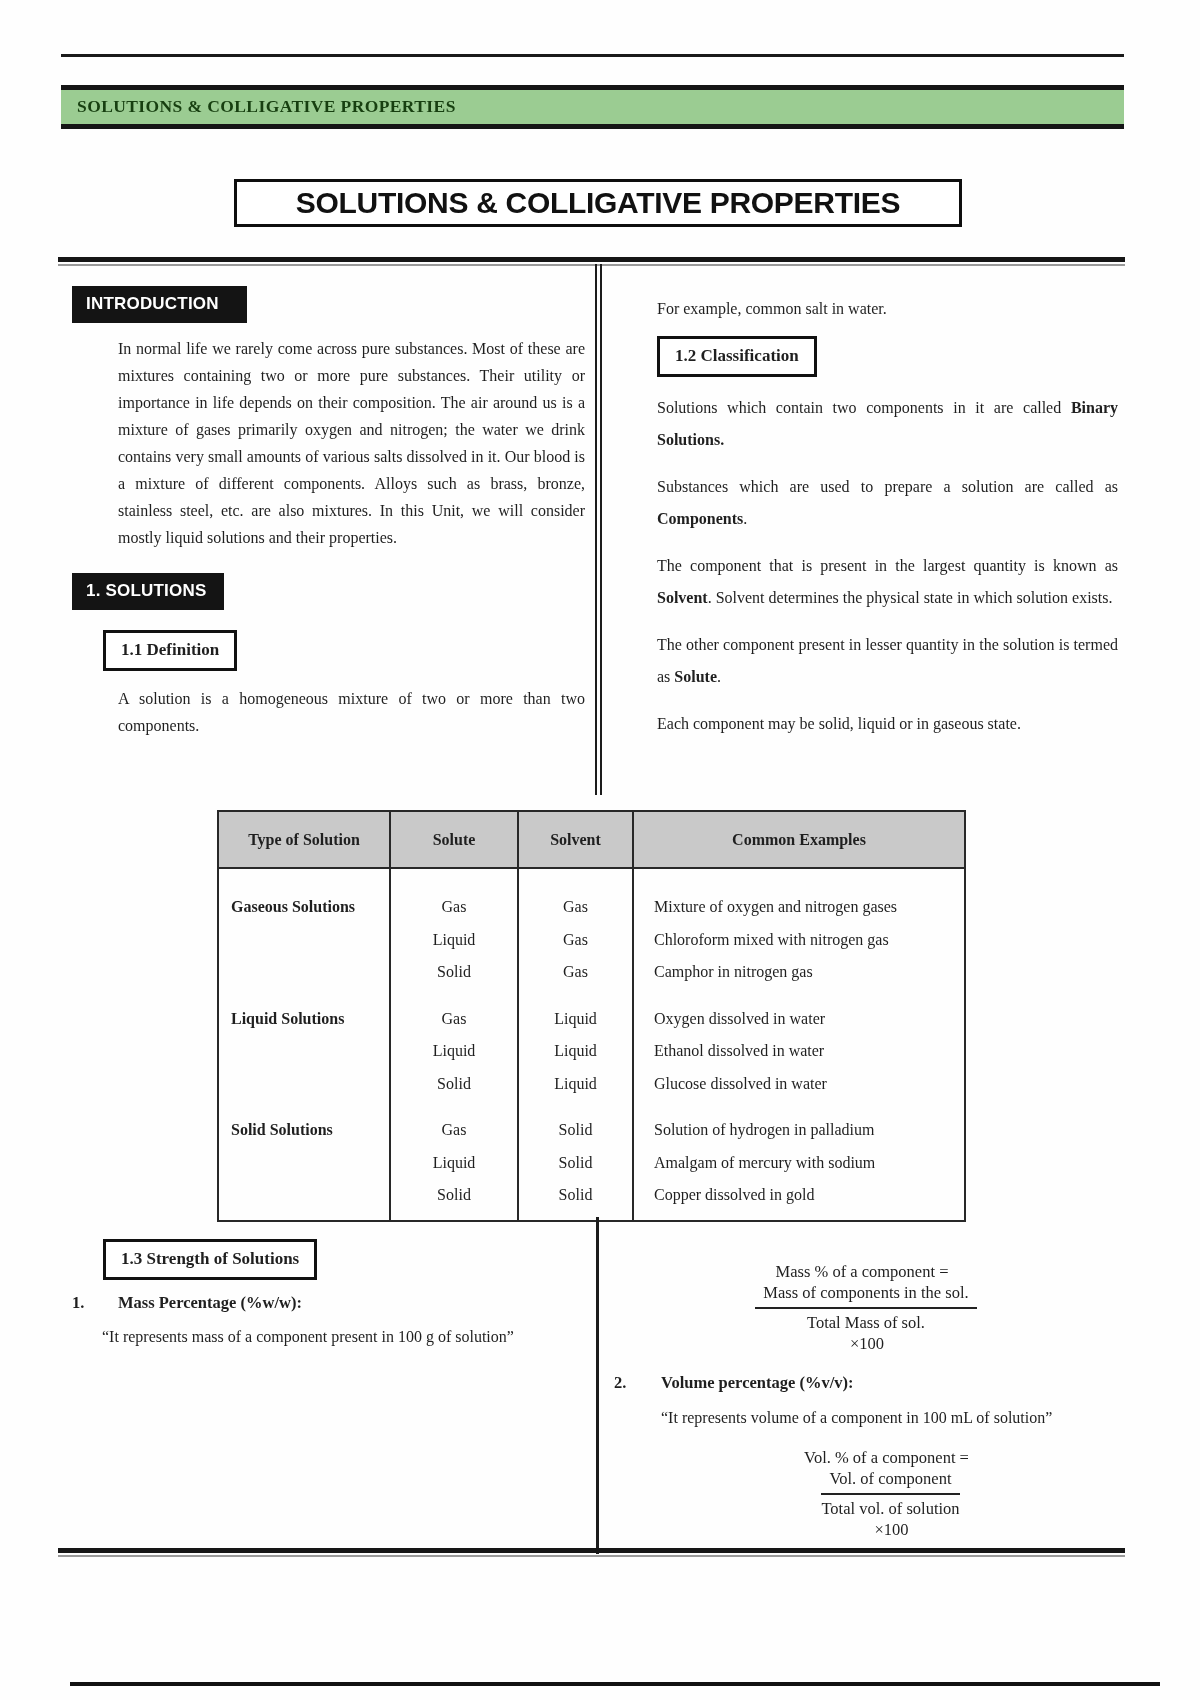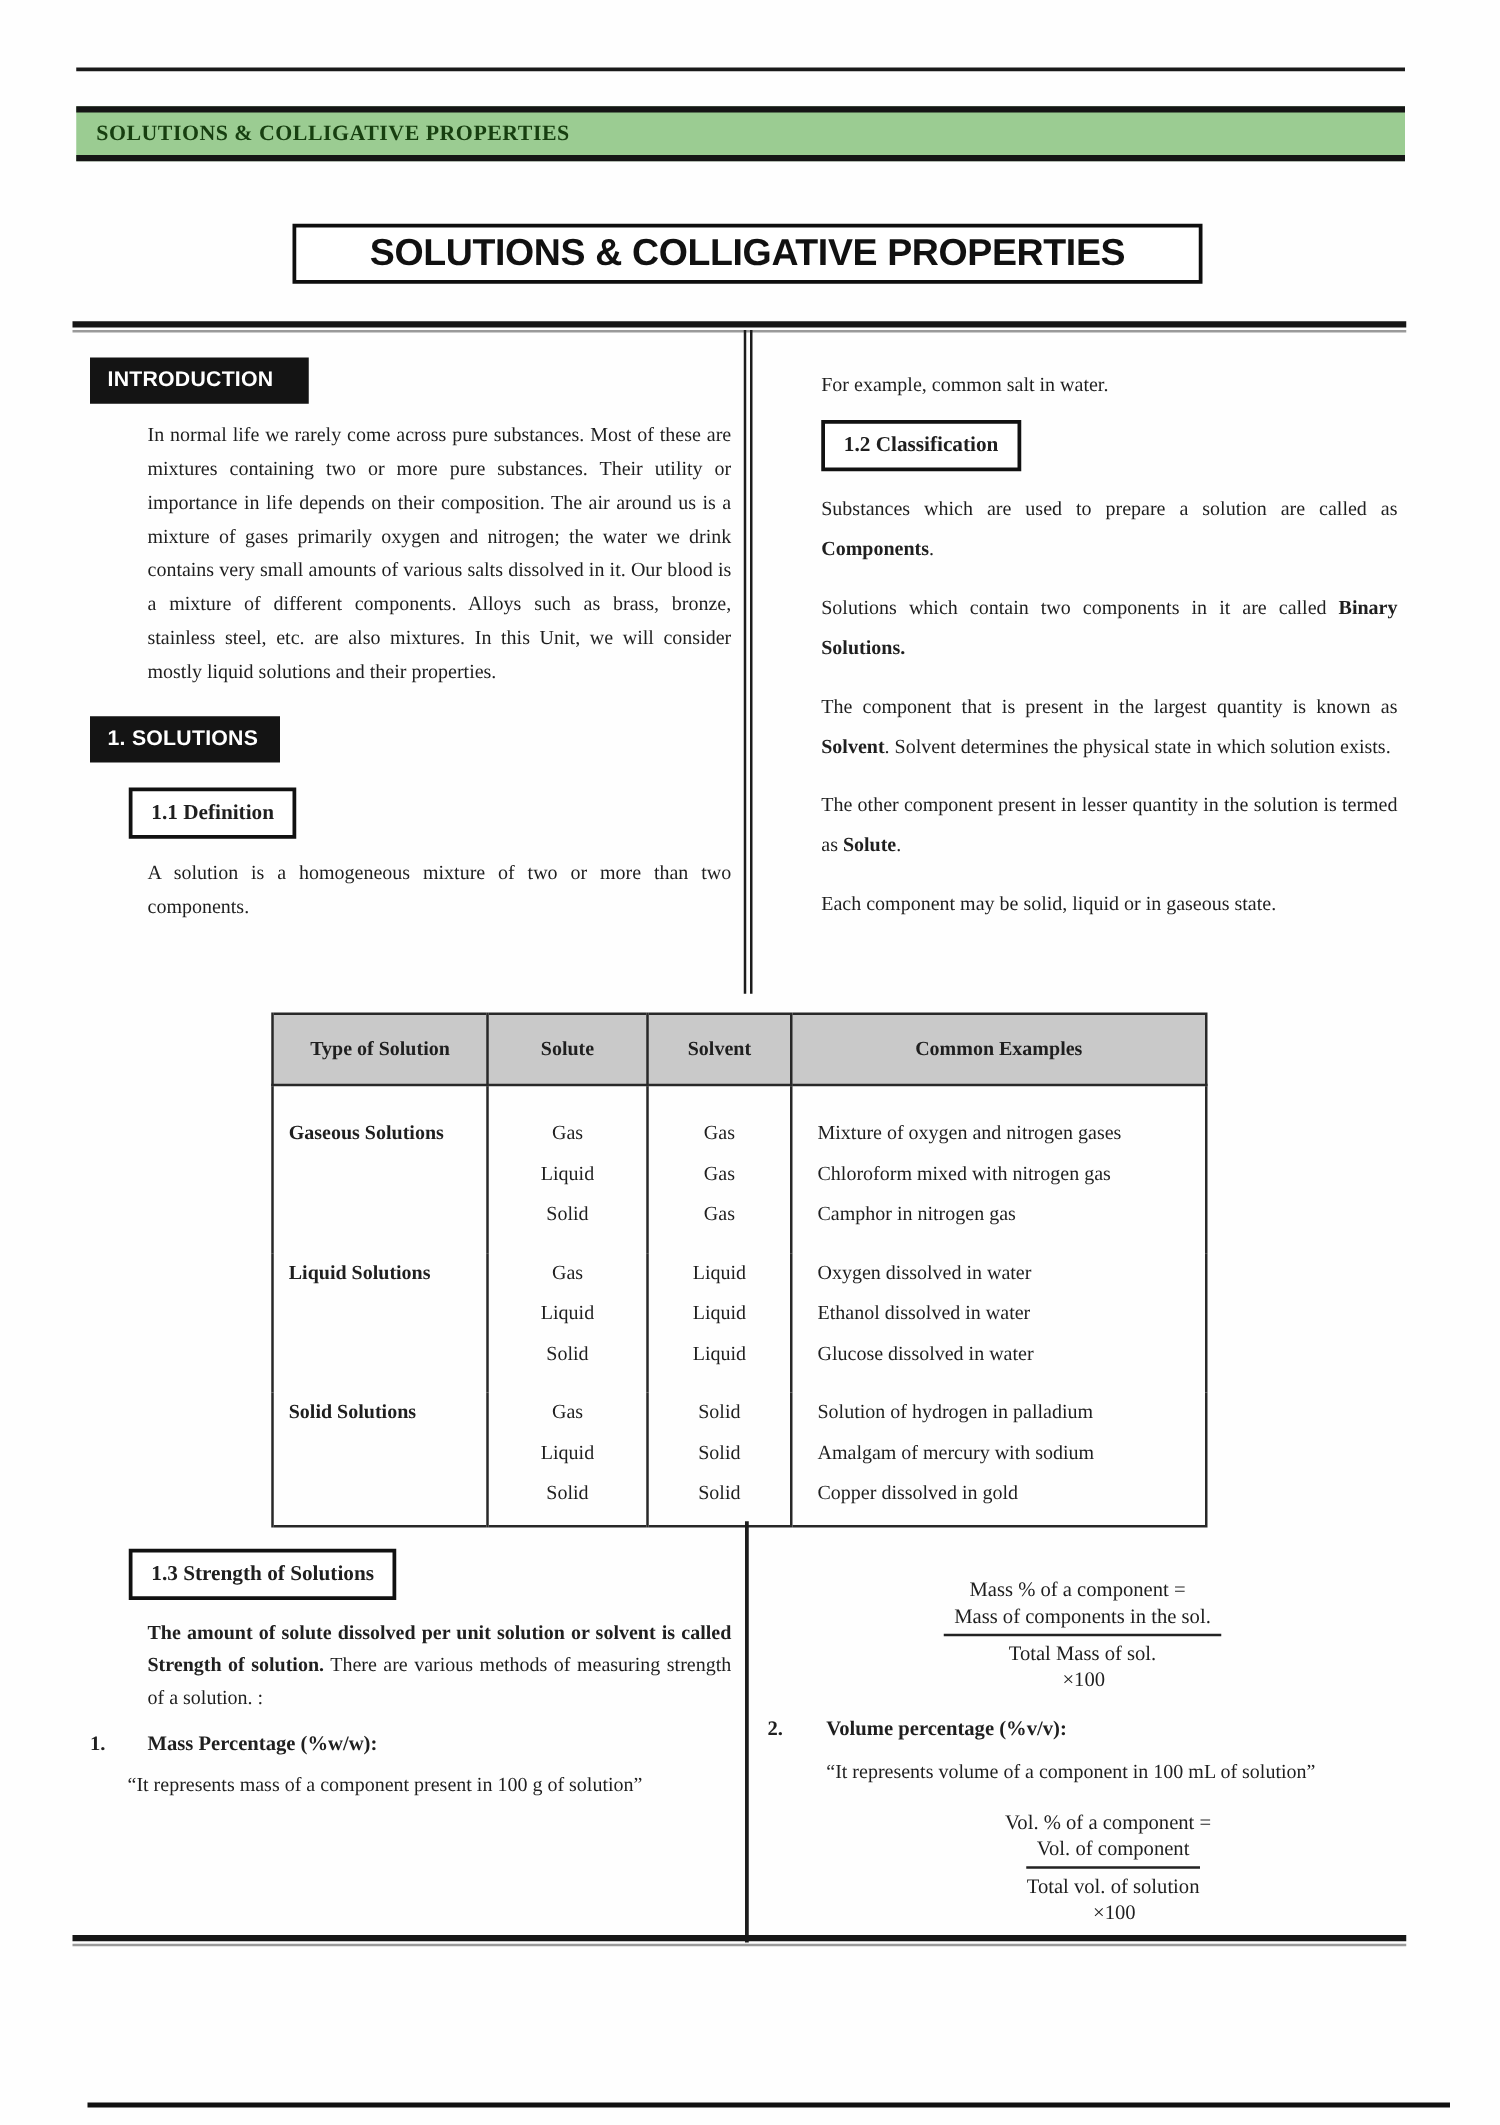--- a/index.html
+++ b/index.html
@@ -148,22 +148,22 @@
     <div class="black-box intro-heading">INTRODUCTION</div>
     <p class="para">In normal life we rarely come across pure substances. Most of these are mixtures containing two or more pure substances. Their utility or importance in life depends on their composition. The air around us is a mixture of gases primarily oxygen and nitrogen; the water we drink contains very small amounts of various salts dissolved in it. Our blood is a mixture of different components. Alloys such as brass, bronze, stainless steel, etc. are also mixtures. In this Unit, we will consider mostly liquid solutions and their properties.</p>
     <div class="black-box solutions solutions-heading">1. SOLUTIONS</div>
     <div><span class="outline-box def-heading">1.1 Definition</span></div>
     <p class="para def-para">A solution is a homogeneous mixture of two or more than two components.</p>
   </div>
 
   <div class="col col-right-top">
     <div class="note-line">For example, common salt in water.</div>
     <div><span class="outline-box class-heading">1.2 Classification</span></div>
+    <p class="rpara"><span>Solutions which contain two components in it are called </span><b>Binary Solutions.</b></p>
     <p class="rpara"><span>Substances which are used to prepare a solution are called as </span><b>Components</b><span>.</span></p>
-    <p class="rpara"><span>Solutions which contain two components in it are called </span><b>Binary Solutions.</b></p>
     <p class="rpara"><span>The component that is present in the largest quantity is known as </span><b>Solvent</b><span>. Solvent determines the physical state in which solution exists.</span></p>
     <p class="rpara"><span>The other component present in lesser quantity in the solution is termed as </span><b>Solute</b><span>.</span></p>
     <p class="rpara"><span>Each component may be solid, liquid or in gaseous state.</span></p>
   </div>
 
   <table class="sol-table">
     <colgroup>
       <col style="width:172px">
         <col style="width:128px">
         <col style="width:115px">
@@ -238,21 +238,20 @@
             <div class="cell-line">Copper dissolved in gold</div>
           </td>
         </tr>
       </tbody>
   </table>
 
   <div class="divider-bottom"></div>
 
   <div class="col col-left-bottom">
     <div><span class="outline-box strength-heading">1.3 Strength of Solutions</span></div>
-    <p class="bpara"><b>The amount of solute dissolved per unit solution or solvent is called Strength of solution.</b><span> There are various methods of measuring strength of a solution. :</span></p>
     <div class="num-item">
       <span class="item-num">1.</span>
       <span class="item-label">Mass Percentage (%w/w):</span>
     </div>
     <p class="quote-para">“It represents mass of a component present in 100 g of solution”</p>
   </div>
 
   <div class="col col-right-bottom">
     <div class="formula formula-mass">
       <span class="lhs">Mass % of a component =</span>

